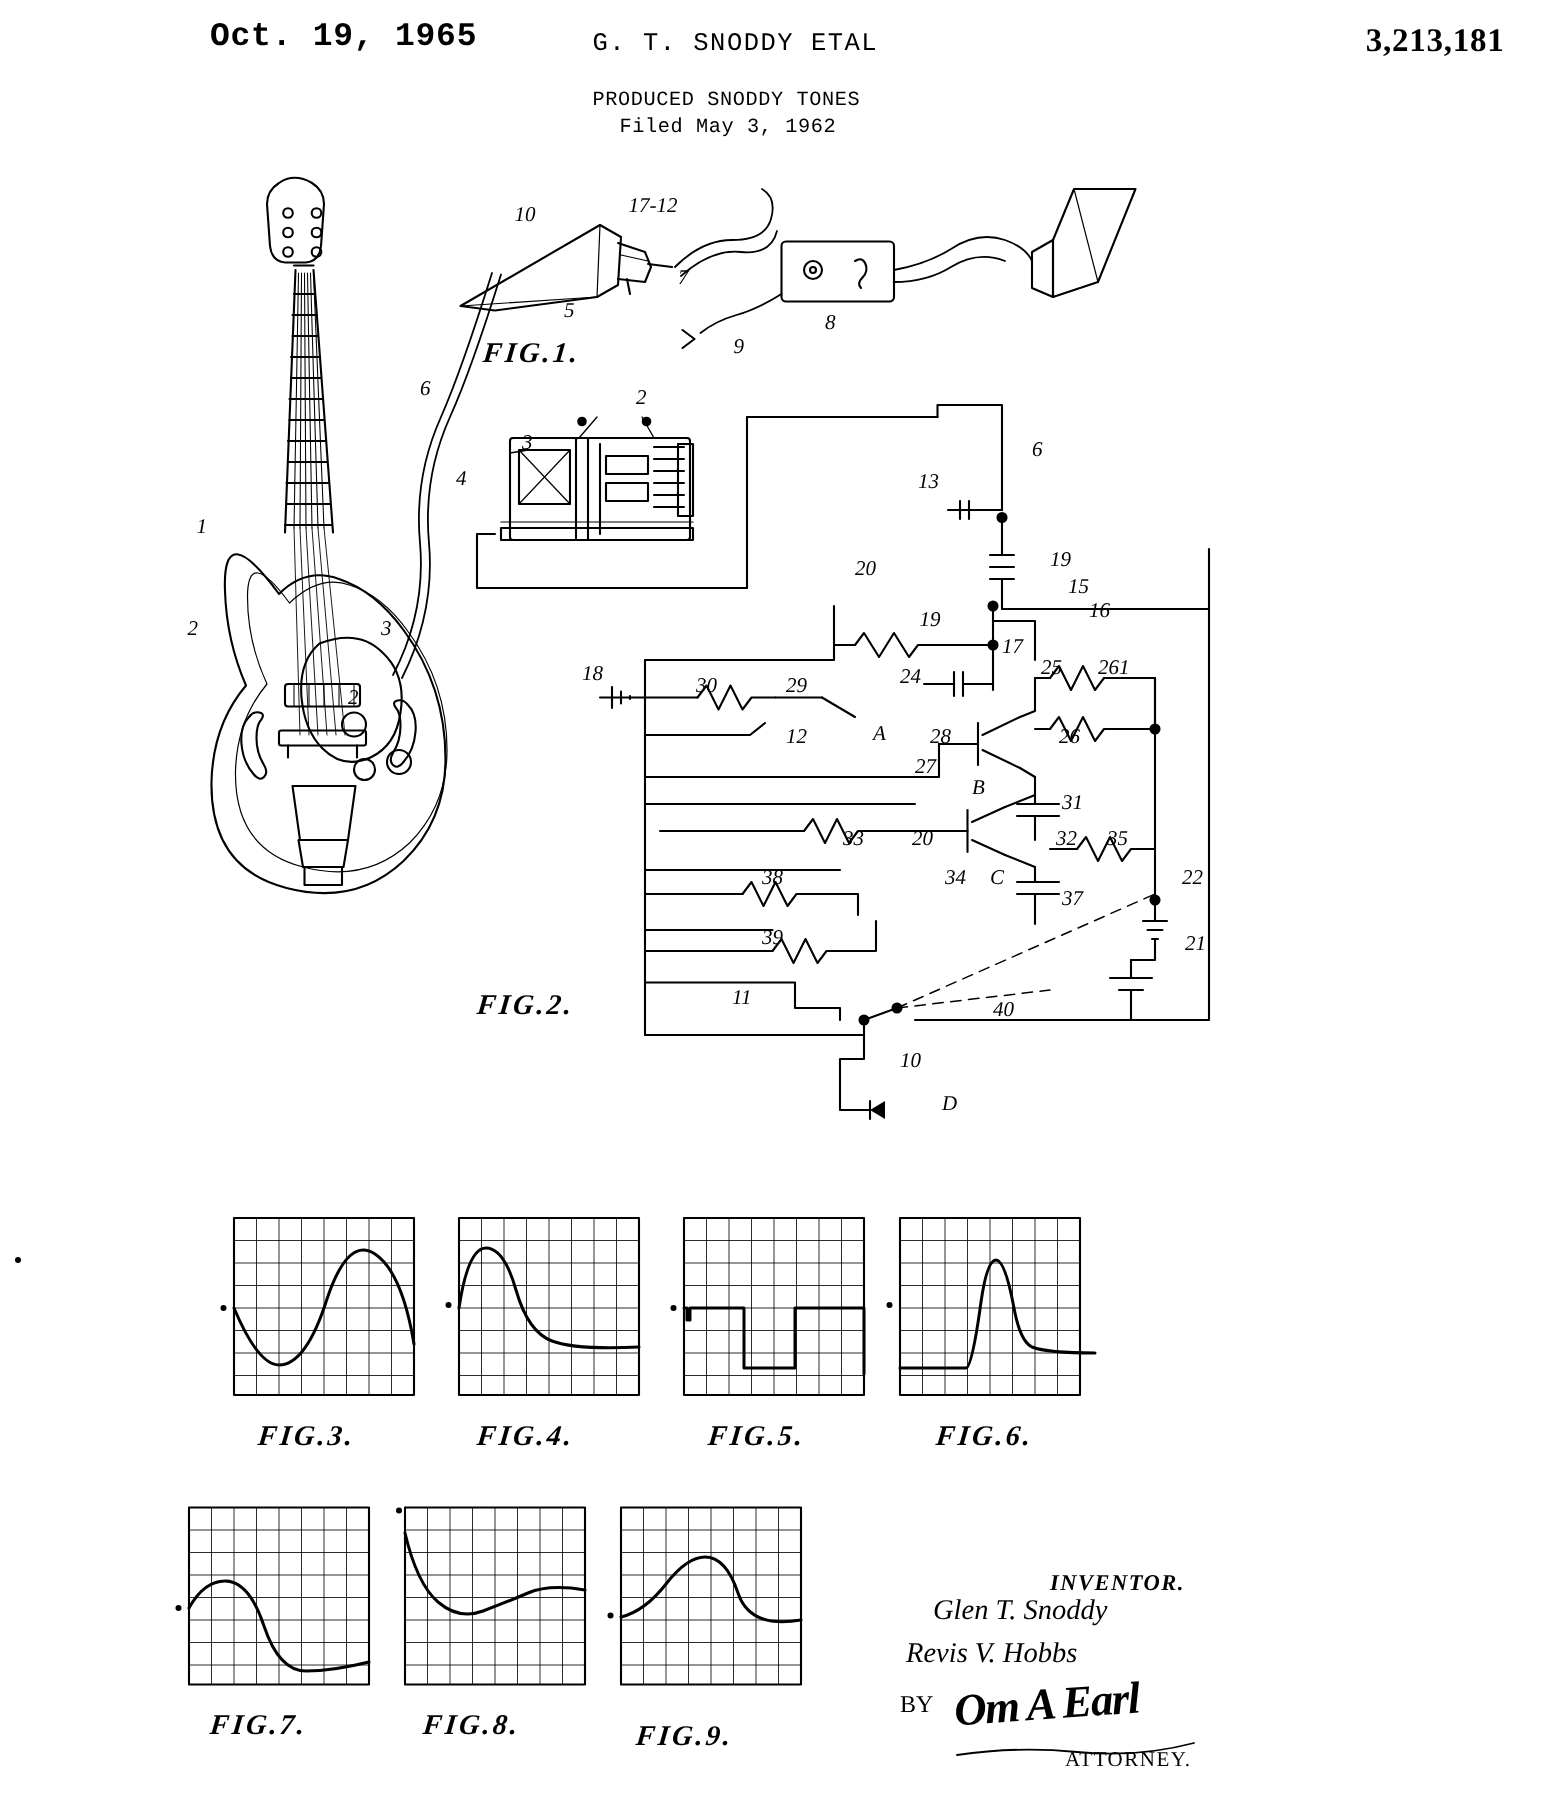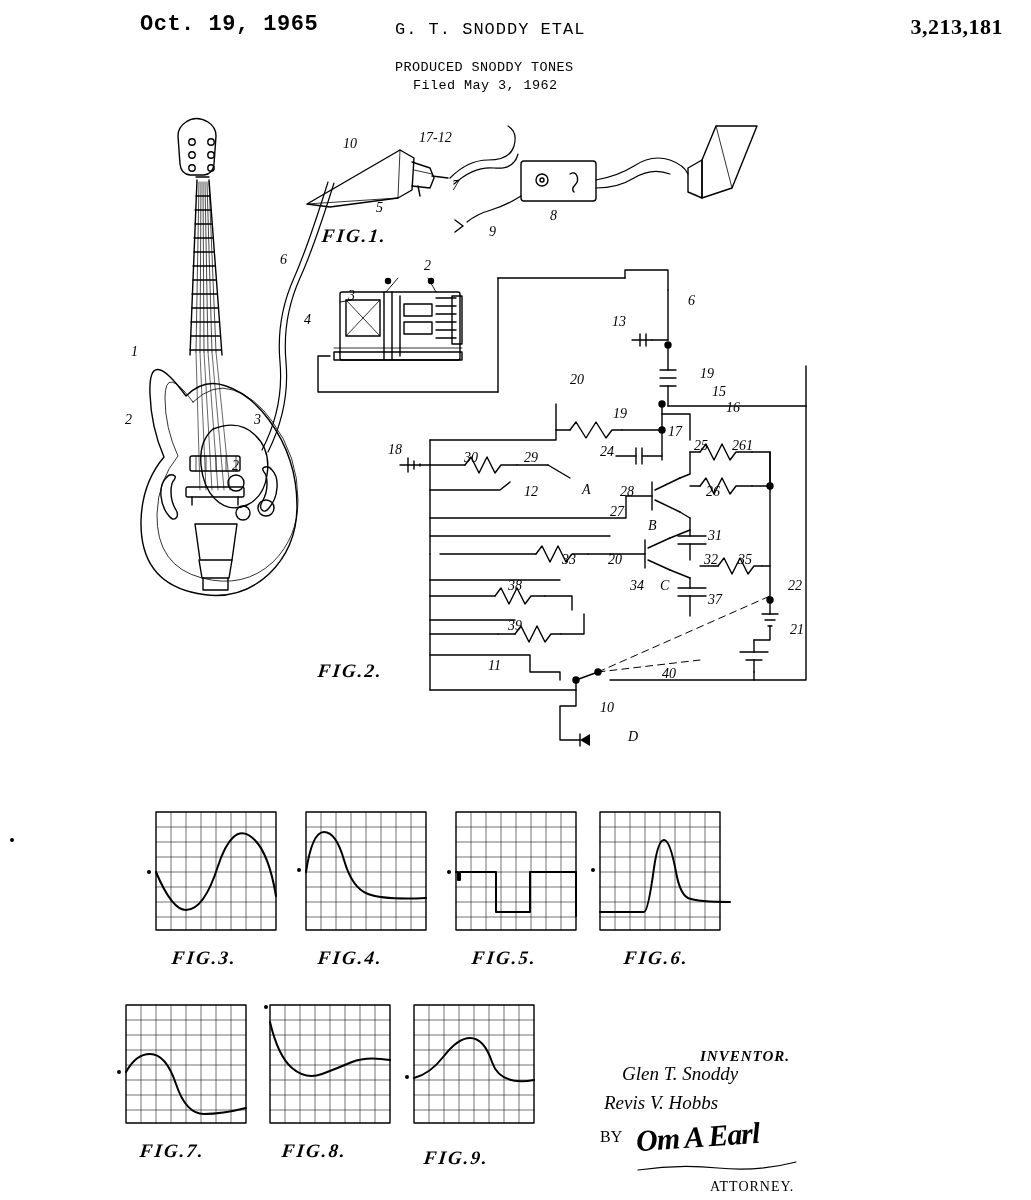--- a/index.html
+++ b/index.html
@@ -125,21 +125,20 @@
     letter-spacing: -1px;
     white-space: nowrap;
     transform: rotate(-4deg);
   }
   .sig-attorney {
     position: absolute;
     font-family: "Liberation Serif", serif;
     font-size: 14px;
     letter-spacing: 1px;
     white-space: nowrap;
-    margin-top: 13px;
   }
 
   svg.art {
     position: absolute;
     left: 0; top: 0;
     width: 1031px;
     height: 1200px;
     pointer-events: none;
   }
   .dot-left {

